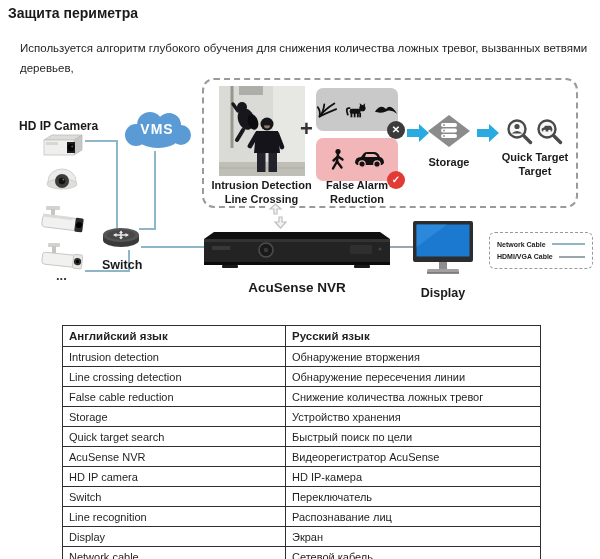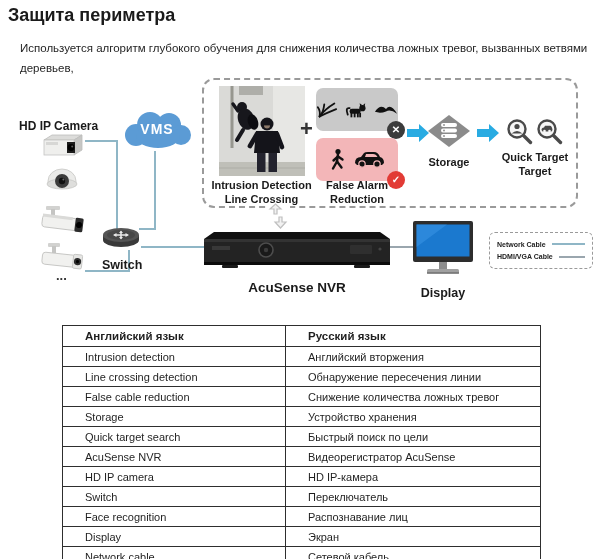--- a/index.html
+++ b/index.html
@@ -1,34 +1,34 @@
 <!DOCTYPE html>
 <html><head>
 <meta charset="utf-8">
 <style>
   html,body{margin:0;padding:0;background:#fff;width:600px;height:559px;overflow:hidden;
     font-family:"Liberation Sans",sans-serif;color:#1a1a1a;}
   .abs{position:absolute;}
-  h1.title{font-size:18px;font-weight:bold;margin:0;position:absolute;left:8px;top:5px;}
+  h1.title{font-size:14px;font-weight:bold;margin:0;position:absolute;left:8px;top:5px;}
   .desc{position:absolute;left:8px;top:26px;width:584px;font-size:11.5px;line-height:20px;margin:12px;color:#1f1f1f;}
   .lbl{font-weight:bold;font-size:11px;text-align:center;line-height:14px;color:#1a1a1a;}
   .lbl-lg{font-weight:bold;font-size:12.5px;}
   .dash-box{border:2px dashed #9a9a9a;border-radius:12px;box-sizing:border-box;}
   .panel{border-radius:7px;box-sizing:border-box;display:flex;align-items:center;justify-content:center;gap:7px;}
   .badge{width:18px;height:18px;border-radius:50%;color:#fff;font-size:10px;font-weight:bold;
     display:flex;align-items:center;justify-content:center;line-height:1;}
   .line{position:absolute;}
   .plus{font-size:22px;font-weight:bold;color:#333;}
   .cloud-txt{position:absolute;width:100%;text-align:center;top:13px;color:#fff;font-weight:bold;font-size:14px;letter-spacing:1px;}
   .legend{border:1.5px dashed #9a9a9a;border-radius:6px;box-sizing:border-box;padding:5px 7px;display:flex;flex-direction:column;justify-content:space-around;}
   .legend-row{display:flex;align-items:center;gap:6px;}
   .legend-row .t{font-size:7px;font-weight:bold;white-space:nowrap;color:#222;}
   .legend-row .ln{flex:1;height:2px;}
   table.tr-table{position:absolute;left:62px;top:325px;width:478px;border-collapse:collapse;table-layout:fixed;}
-  table.tr-table th,table.tr-table td{border:1.2px solid #2e2e2e;font-size:11px;padding:2px 22px;text-align:left;
+  table.tr-table th,table.tr-table td{border:1.2px solid #2e2e2e;font-size:11px;padding:2px 6px;text-align:left;
     height:15px;white-space:nowrap;overflow:hidden;color:#1f1f1f;}
   table.tr-table th{font-size:11.5px;font-weight:bold;height:16px;}
   .col-en{width:223px;}.col-ru{width:255px;}
   .ellipsis{font-weight:bold;font-size:13px;color:#333;}
 </style>
 </head>
 <body>
 
 <h1 class="title">Защита периметра</h1>
 <p class="desc">
@@ -297,21 +297,21 @@
     </colgroup>
   <thead>
     <tr>
       <th>Английский язык</th>
       <th>Русский язык</th>
     </tr>
   </thead>
   <tbody>
     <tr>
         <td>Intrusion detection</td>
-        <td>Английский вторжения</td>
+        <td>Обнаружение вторжения</td>
       </tr>
     <tr>
         <td>Line crossing detection</td>
         <td>Обнаружение пересечения линии</td>
       </tr>
     <tr>
         <td>False cable reduction</td>
         <td>Снижение количества ложных тревог</td>
       </tr>
     <tr>
@@ -328,21 +328,21 @@
       </tr>
     <tr>
         <td>HD IP camera</td>
         <td>HD IP-камера</td>
       </tr>
     <tr>
         <td>Switch</td>
         <td>Переключатель</td>
       </tr>
     <tr>
-        <td>Face recognition</td>
+        <td>Line recognition</td>
         <td>Распознавание лиц</td>
       </tr>
     <tr>
         <td>Display</td>
         <td>Экран</td>
       </tr>
     <tr>
         <td>Network cable</td>
         <td>Сетевой кабель</td>
       </tr>

